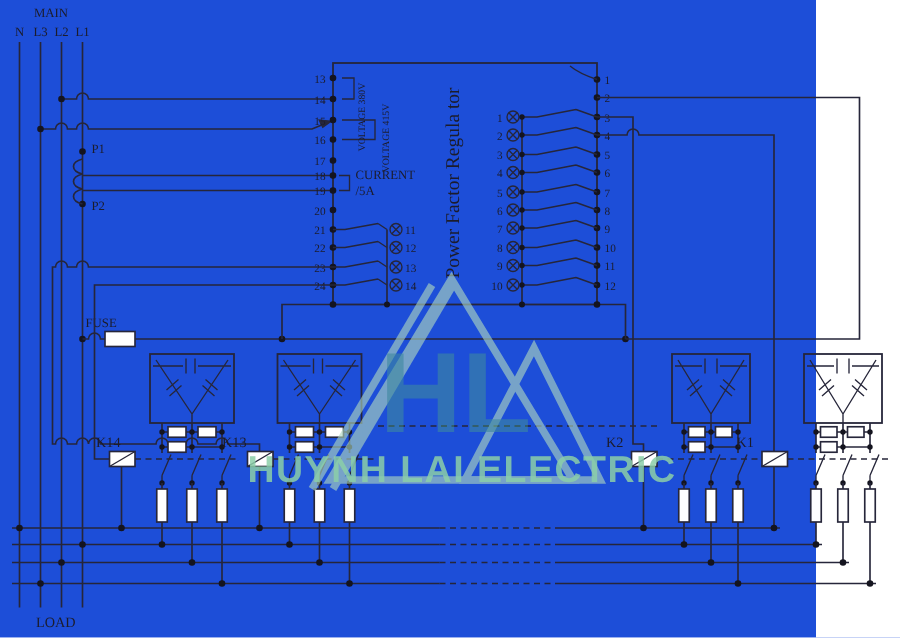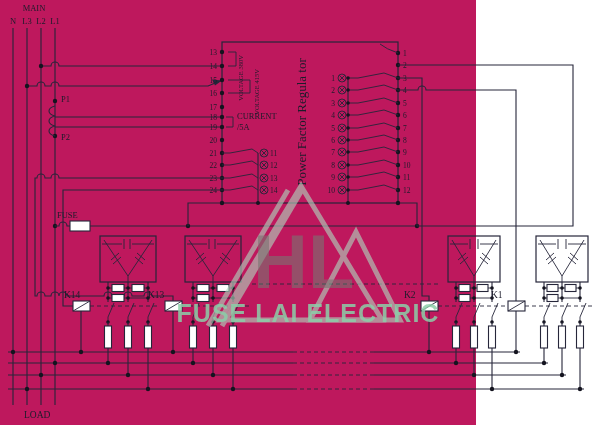--- a/index.html
+++ b/index.html
@@ -1,16 +1,16 @@
 <!DOCTYPE html>
 <html><head>
 <meta charset="utf-8">
 <style>
   html,body{margin:0;padding:0;background:#ffffff;width:600px;height:425px;overflow:hidden;}
-  #stage{position:relative;width:476px;height:425px;background:#be185d;font-family:"Liberation Serif",serif;}
+  #stage{position:relative;width:544px;height:425px;background:#1d4ed8;font-family:"Liberation Serif",serif;}
   svg{position:absolute;left:0;top:0;}
   .wire{stroke:#26263a;stroke-width:1.1;fill:none;}
   .wire-thin{stroke:#26263a;stroke-width:0.9;fill:none;}
   .boxline{stroke:#26263a;stroke-width:1.2;fill:none;}
   .whitebox{stroke:#26263a;stroke-width:1.1;fill:#ffffff;}
   .dashed{stroke:#26263a;stroke-width:0.9;fill:none;stroke-dasharray:4 3;}
   .dot{fill:#14141f;}
   .lbl{fill:#1c1c2b;font-family:"Liberation Serif",serif;}
   .t7{font-size:7.5px;}
   .t8{font-size:8.5px;}
@@ -387,15 +387,15 @@
 
 <svg id="watermark" viewBox="0 0 214 152">
   <g stroke="#aed7bf" stroke-width="5" fill="none">
     <path d="M103 8 L22 142 L184 142 Z"></path>
     <path d="M158 54 L112 142 L202 142 Z"></path>
     <line x1="10" y1="148" x2="90" y2="12"></line>
     <line x1="24" y1="148" x2="104" y2="12"></line>
   </g>
   <text x="55" y="110" font-family="Liberation Sans, sans-serif" font-weight="bold" font-size="76" fill="#51ad7e" opacity="0.6">HL</text>
 </svg>
-<div id="wm-company">FUSE LAI ELECTRIC</div>
+<div id="wm-company">HUYNH LAI ELECTRIC</div>
 
 </div>
 
 </body></html>

